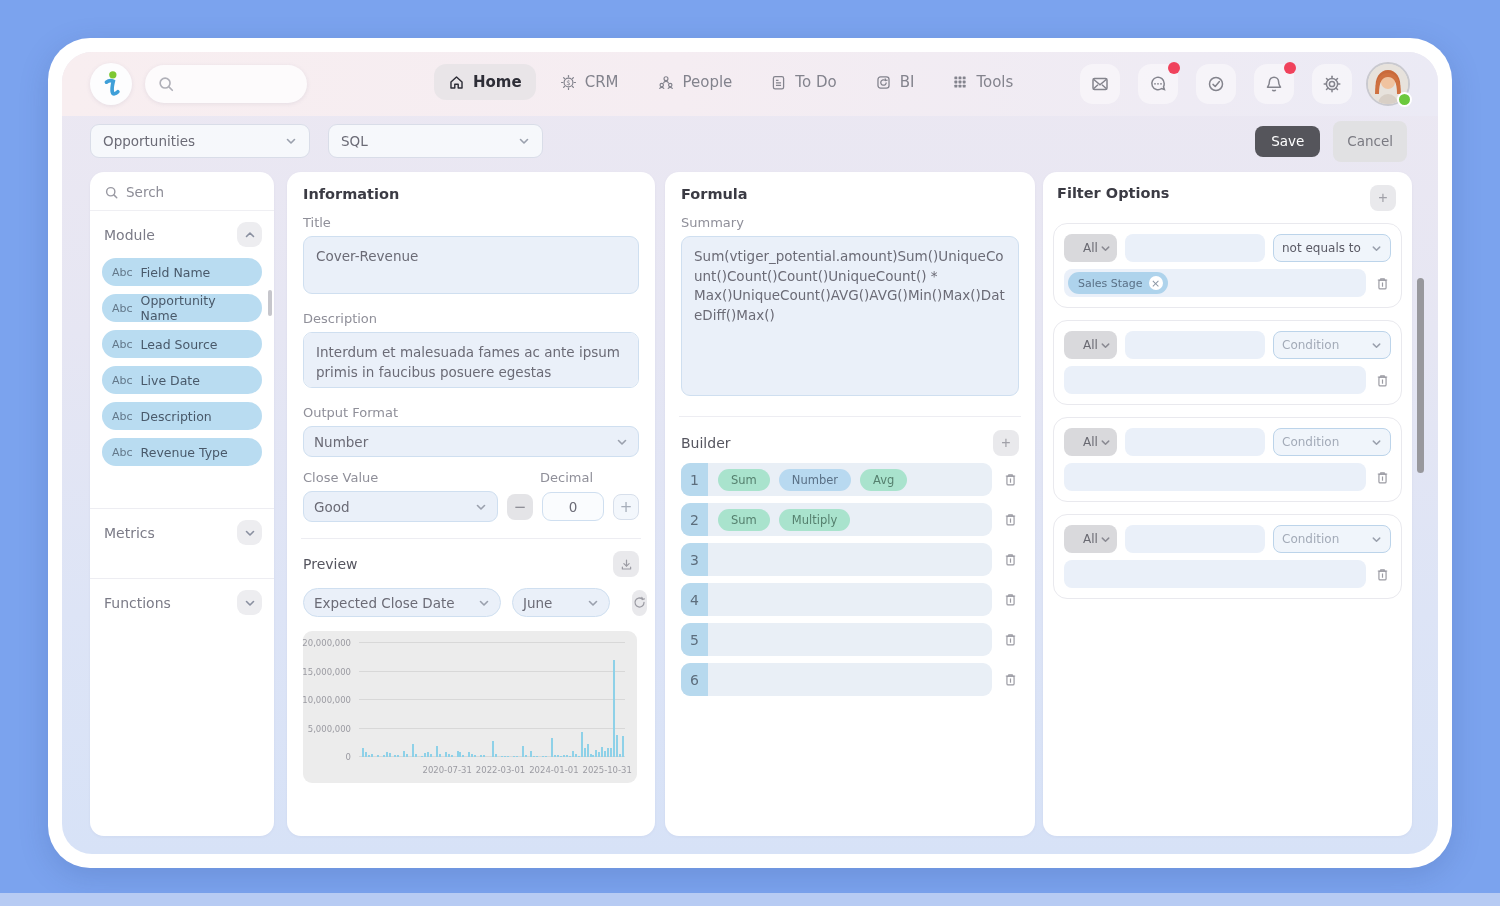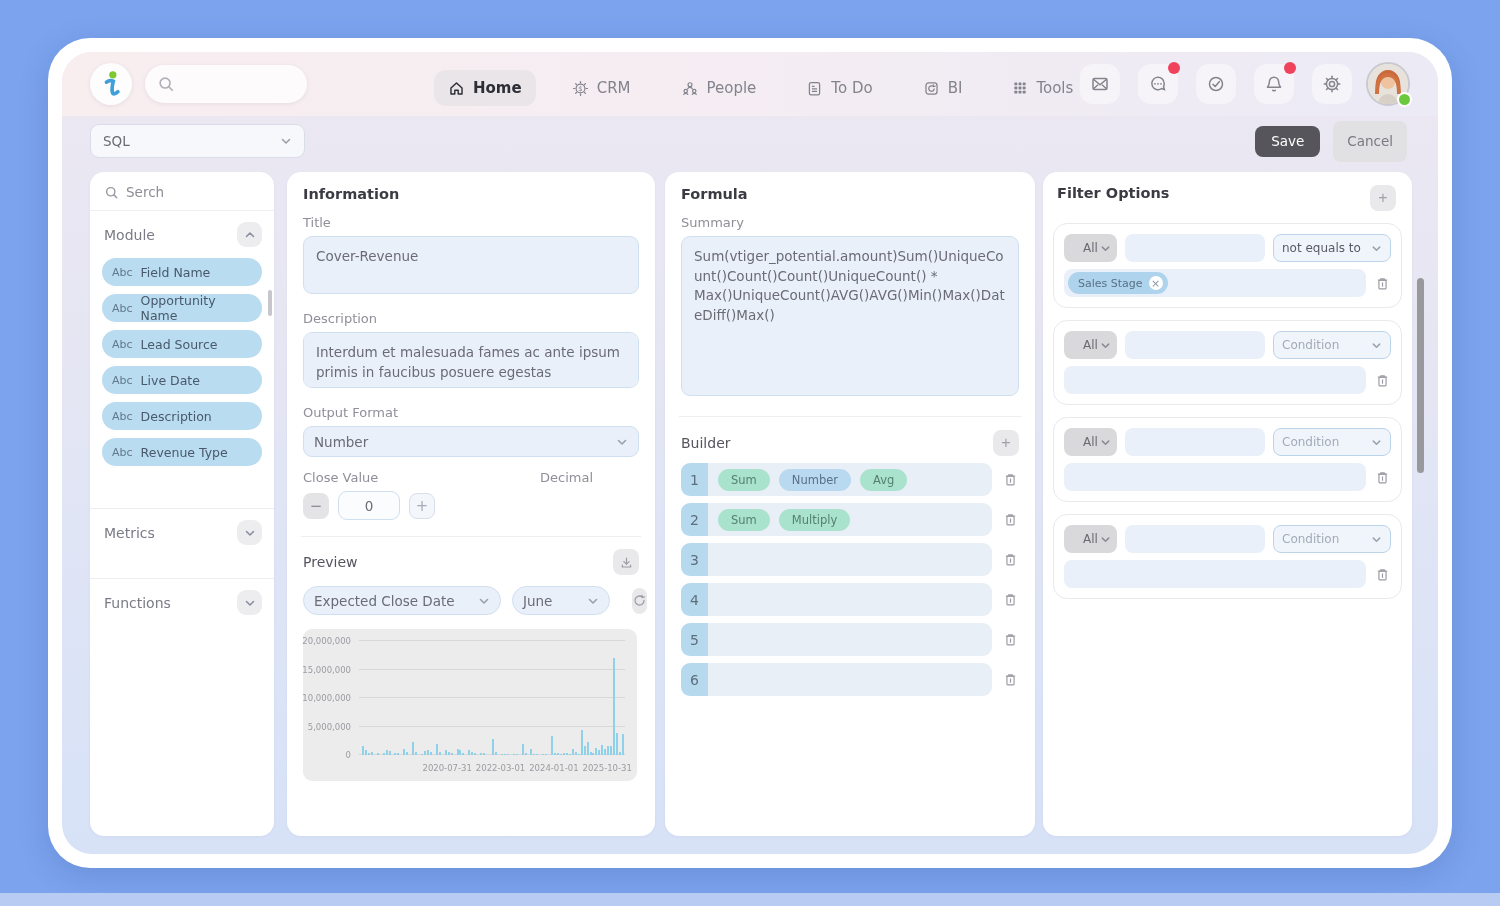--- a/index.html
+++ b/index.html
@@ -10,21 +10,21 @@
   
   .frame { position:absolute; left:48px; top:38px; width:1404px; height:830px; background:#ffffff; border-radius:42px; padding:14px; box-shadow:0 8px 30px rgba(40,60,120,.18); }
   .app { width:100%; height:100%; border-radius:30px; overflow:hidden; position:relative;
          background:linear-gradient(180deg,#ece8f2 0%, #e6e6f3 35%, #dde4f6 70%, #d7e2f7 100%); display:flex; flex-direction:column; }
 
   
   .navbar { height:64px; flex:0 0 64px; background:linear-gradient(90deg,#f8eef0 0%, #f5edf2 45%, #ebeaf5 100%); position:relative; display:flex; align-items:center; padding:0 28px; }
   .logo { width:42px; height:42px; border-radius:50%; background:#fdfdfe; display:flex; align-items:center; justify-content:center; box-shadow:0 1px 4px rgba(100,100,140,.12); }
   .nav-search { margin-left:13px; width:162px; height:38px; border-radius:19px; background:#fdfbfc; box-shadow:0 1px 4px rgba(120,120,150,.14); display:flex; align-items:center; padding:0 12px; }
   .nav-search input { border:none; outline:none; background:transparent; width:110px; margin-left:6px; font-size:13px; color:#555; font-family:inherit; }
-  .tabs { position:absolute; left:372px; top:18px; display:flex; align-items:flex-end; gap:22px; }
+  .tabs { position:absolute; left:372px; top:12px; display:flex; align-items:flex-end; gap:10px; }
   .tab { display:flex; align-items:center; gap:8px; padding:9px 14px; border-radius:12px; font-size:15px; color:#83838d; cursor:default; white-space:nowrap; }
   .tab.active { background:#e9e5e8; color:#2e2e37; font-weight:bold; }
   .nav-icons { position:absolute; right:86px; top:12px; display:flex; gap:18px; }
   .nav-icon-btn { width:40px; height:40px; border-radius:13px; background:rgba(252,250,251,.6); border:none; display:flex; align-items:center; justify-content:center; position:relative; }
   .badge-dot { position:absolute; top:-2px; right:-2px; width:12px; height:12px; border-radius:50%; background:#f0425c; }
   .avatar-wrap { position:absolute; right:28px; top:10px; width:44px; height:44px; }
   .avatar { width:44px; height:44px; border-radius:50%; border:2px solid #c9c9cf; overflow:hidden; background:#e9e4df; }
   .status-dot { position:absolute; right:-2px; bottom:-1px; width:15px; height:15px; border-radius:50%; background:#6cc93d; border:2px solid #fff; }
 
   
@@ -268,20 +268,26 @@
             <circle cx="20" cy="18" r="7" fill="#f0c3a0"></circle>
             <path d="M10 40 a10 10 0 0 1 20 0 Z" fill="#d8cfc6"></path>
             <path d="M7 30 C7 16 12 9 20 9 C28 9 33 16 33 30 L29 30 C29 18 26 13 20 13 C14 13 11 18 11 30 Z" fill="#cf7140"></path>
           </svg>
         </div>
         <span class="status-dot"></span>
       </div>
     </div>
 
     <div class="toolbar">
+      <div class="tb-select w1">
+        <span>Opportunities</span>
+        <svg width="12" height="12" viewBox="0 0 12 12">
+            <polyline points="2.5,4.5 6,8 9.5,4.5" fill="none" stroke="#9aa0ad" stroke-width="1.6" stroke-linecap="round" stroke-linejoin="round"></polyline>
+          </svg>
+      </div>
       <div class="tb-select w2">
         <span>SQL</span>
         <svg width="12" height="12" viewBox="0 0 12 12">
             <polyline points="2.5,4.5 6,8 9.5,4.5" fill="none" stroke="#9aa0ad" stroke-width="1.6" stroke-linecap="round" stroke-linejoin="round"></polyline>
           </svg>
       </div>
       <div class="spacer"></div>
       <button class="btn-save">Save</button>
       <button class="btn-cancel">Cancel</button>
     </div>
@@ -360,20 +366,26 @@
           <span>Number</span>
           <svg width="12" height="12" viewBox="0 0 12 12">
               <polyline points="2.5,4.5 6,8 9.5,4.5" fill="none" stroke="#9aa0ad" stroke-width="1.6" stroke-linecap="round" stroke-linejoin="round"></polyline>
             </svg>
         </div>
         <div class="labels-row">
           <span class="p-label">Close Value</span>
           <span class="p-label" style="margin-right:46px;">Decimal</span>
         </div>
         <div class="hv-row">
+          <div class="sel">
+            <span>Good</span>
+            <svg width="12" height="12" viewBox="0 0 12 12">
+                <polyline points="2.5,4.5 6,8 9.5,4.5" fill="none" stroke="#9aa0ad" stroke-width="1.6" stroke-linecap="round" stroke-linejoin="round"></polyline>
+              </svg>
+          </div>
           <button class="step-btn">−</button>
           <input class="dec-input" value="0" style="">
           <button class="step-btn plus">+</button>
         </div>
         <div class="divider"></div>
         <div class="preview-head">
           <span class="p-head" style="font-weight:normal; color:#55555f; font-size:14px;">Preview</span>
           <button class="icon-sq">
             <svg width="15" height="15" viewBox="0 0 20 20" fill="none" stroke="#9b9ba3" stroke-width="1.6" stroke-linecap="round" stroke-linejoin="round">
               <line x1="10" y1="4" x2="10" y2="12"></line>

